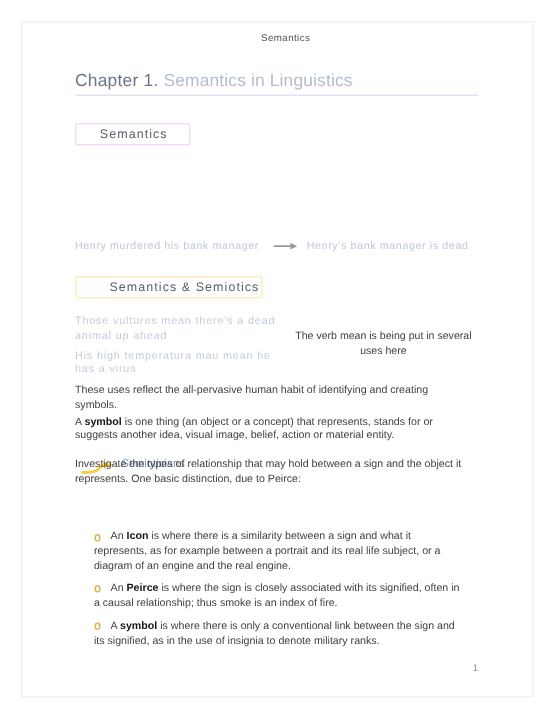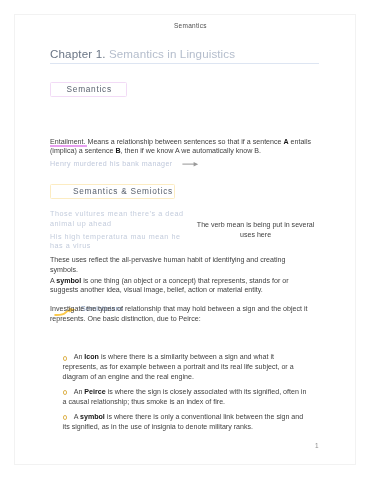--- a/index.html
+++ b/index.html
@@ -49,30 +49,28 @@
   <div class="hdr">Semantics</div>
 
   <div class="chapter">
     <span class="num">Chapter 1.</span><span class="light"> Semantics in Linguistics</span>
   </div>
   <div class="rule"></div>
 
   <div class="tag" style="left:50.3px;top:81.6px;width:77px;height:15.1px;">Semantics</div>
 
 
-  <div class="para" style="top:137.7px;">
-    <span class="ul">Entailment.</span><span> Means a relationship between sentences so that if a sentence </span><b>A</b><span> entails (implica) a sentence </span><b>B</b><span>, then if we know A we automatically know B.</span>
-  </div>
 
   <div class="hand" style="top:160px;">
     <span>Henry murdered his bank manager</span>
     <svg width="16.5" height="9" viewBox="0 0 16.5 9" style="position:absolute;left:132.3px;top:-0.9px;">
       <path d="M0.4 5.1 H14.2" stroke="#9a9a9a" stroke-width="1.05" fill="none"></path>
       <path d="M11.6 2.9 L16.2 5.15 L11.6 7.4 Z" fill="#9a9a9a"></path>
     </svg>
+    <span class="r">Henry’s bank manager is dead</span>
   </div>
 
   <div class="tag tag2" style="left:50.3px;top:183.9px;width:124.6px;height:14.9px;">Semantics &amp; Semiotics</div>
 
   <div class="handbox" style="left:50px;top:232.0px;width:139px;">His high temperatura mau mean he has a virus</div>
   <div class="handbox" style="left:50px;top:209.3px;width:139px;">Those vultures mean there’s a dead animal up ahead</div>
 
   <div class="note" style="left:193.6px;top:220.0px;width:124px;">The verb mean is being put in several uses here</div>
 
   <div class="para" style="top:256px;">These uses reflect the all-pervasive human habit of identifying and creating symbols.</div>

